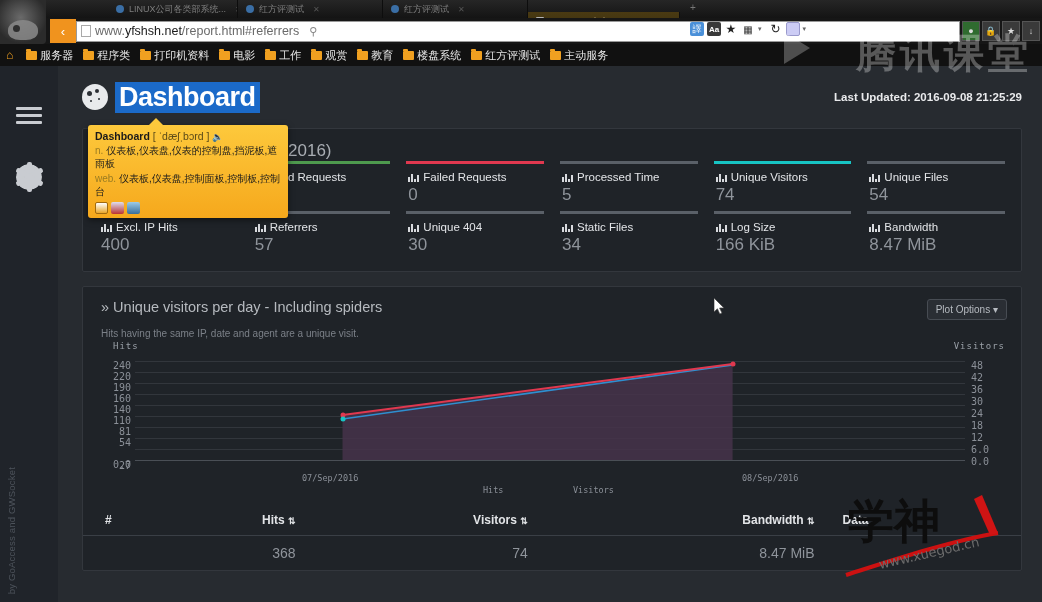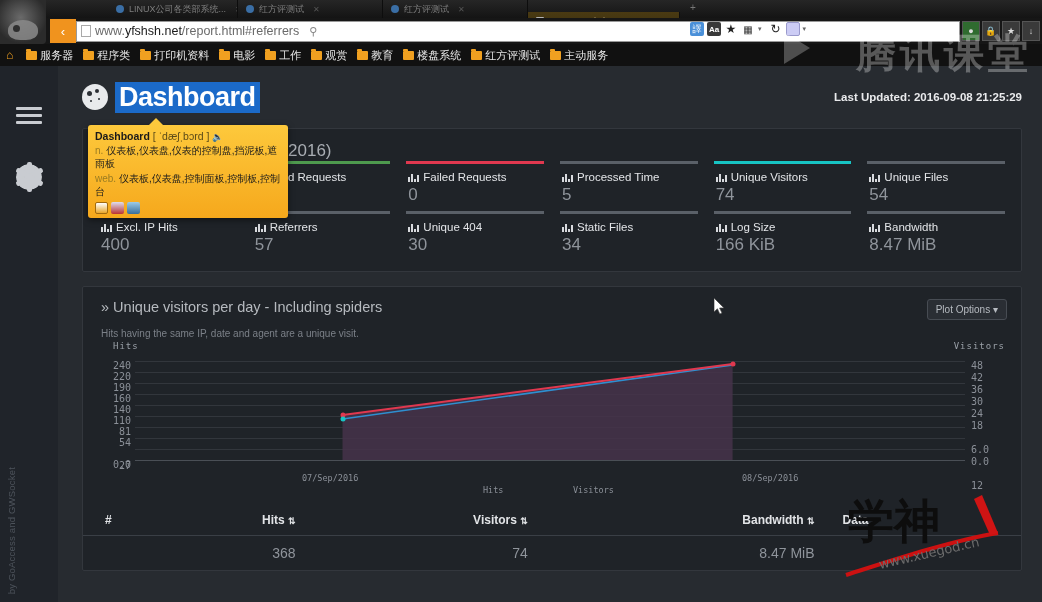--- a/index.html
+++ b/index.html
@@ -499,21 +499,21 @@
           <div class="ytick" style="top:99px;">0.0</div>
         </div>
 
         <div style="position:absolute;right:0;top:8px;width:36px;height:106px;">
           <div class="ytick r" style="top:0px;">48</div>
           <div class="ytick r" style="top:12px;">42</div>
           <div class="ytick r" style="top:24px;">36</div>
           <div class="ytick r" style="top:36px;">30</div>
           <div class="ytick r" style="top:48px;">24</div>
           <div class="ytick r" style="top:60px;">18</div>
-          <div class="ytick r" style="top:72px;margin-top:48px;">12</div>
+          <div class="ytick r" style="top:72px;">12</div>
           <div class="ytick r" style="top:84px;">6.0</div>
           <div class="ytick r" style="top:96px;">0.0</div>
         </div>
 
         <div class="plotarea">
           <div class="gridline" style="top:0px;"></div>
           <div class="gridline" style="top:11px;"></div>
           <div class="gridline" style="top:22px;"></div>
           <div class="gridline" style="top:33px;"></div>
           <div class="gridline" style="top:44px;"></div>

